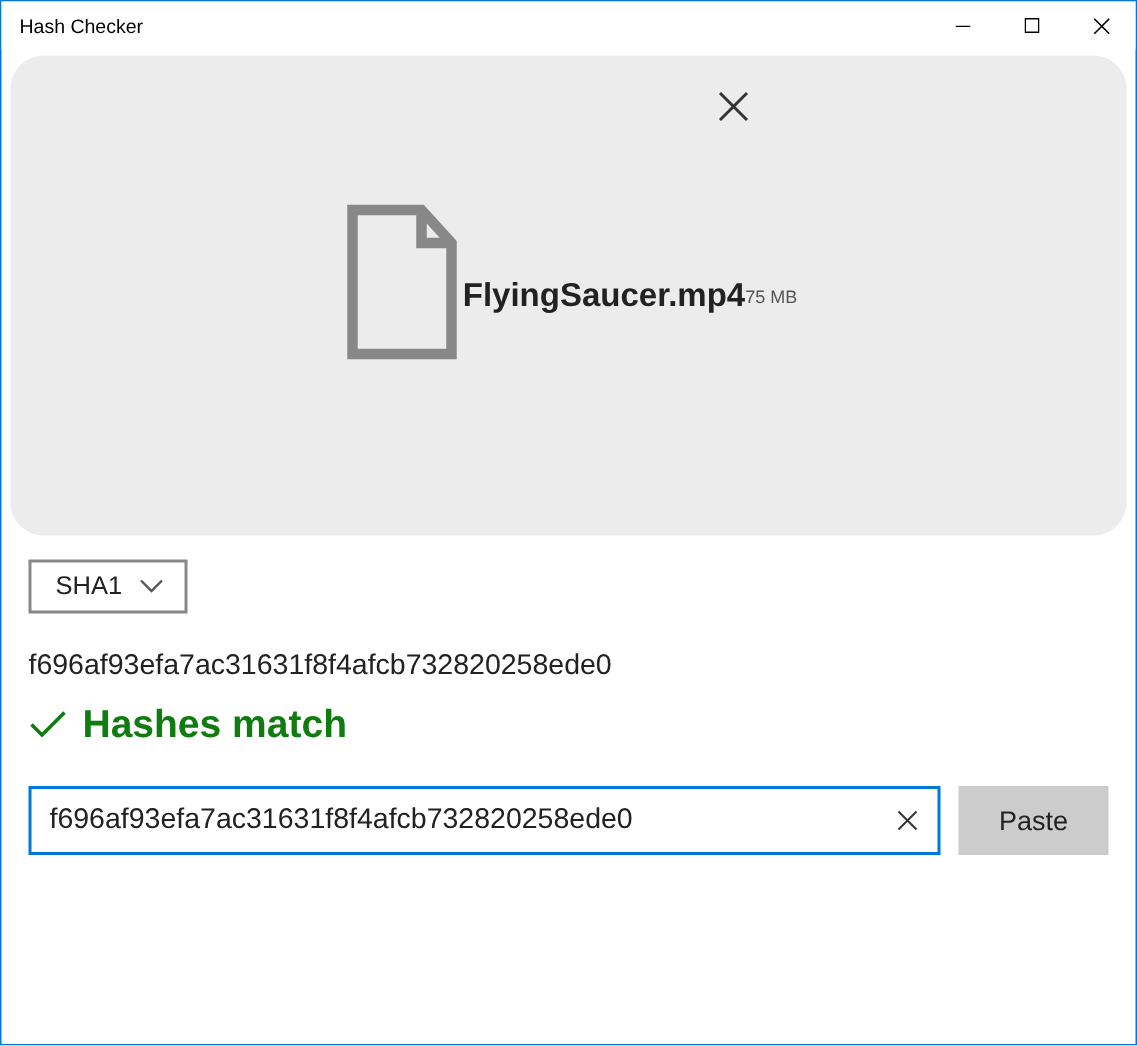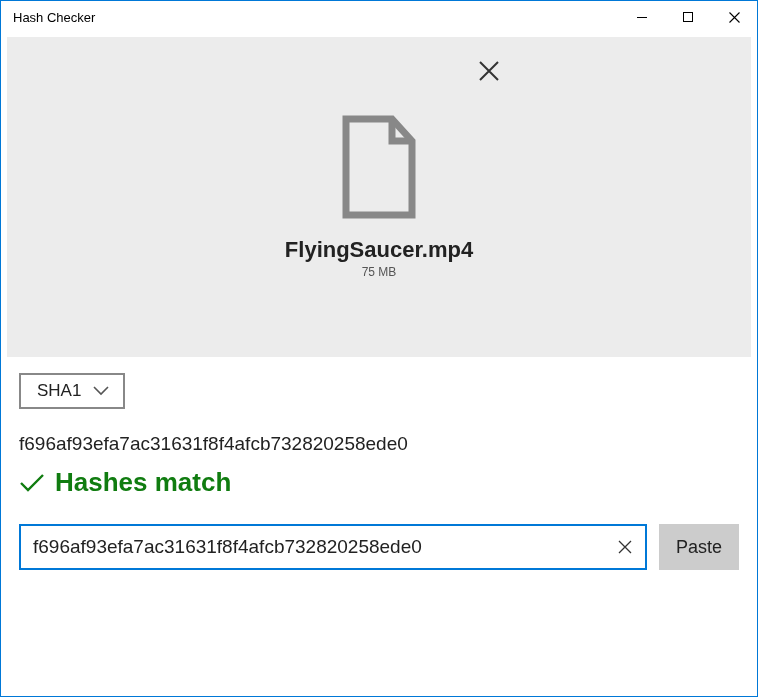--- a/index.html
+++ b/index.html
@@ -48,23 +48,23 @@
     flex: 1;
     display: flex;
     flex-direction: column;
   }
   .dropzone {
     margin: 4px 6px 0 6px;
     background: #ececec;
     height: 320px;
     position: relative;
     display: flex;
-    flex-direction: column;
     align-items: center;
     justify-content: center;
+    border-radius: 22px;
   }
   .dropzone-clear {
     position: absolute;
     top: 22px;
     right: 250px;
     cursor: pointer;
   }
   .file-icon { margin-bottom: 14px; }
   .file-name {
     font-size: 22px;
@@ -132,21 +132,21 @@
     background: transparent;
   }
   .clear-input {
     width: 40px;
     display: flex;
     align-items: center;
     justify-content: center;
     cursor: pointer;
   }
   .paste-btn {
-    width: 80px;
+    width: 100px;
     background: #ccc;
     border: none;
     font-size: 18px;
     color: #222;
     cursor: pointer;
     font-family: inherit;
   }
 </style>
 </head>
 <body>

